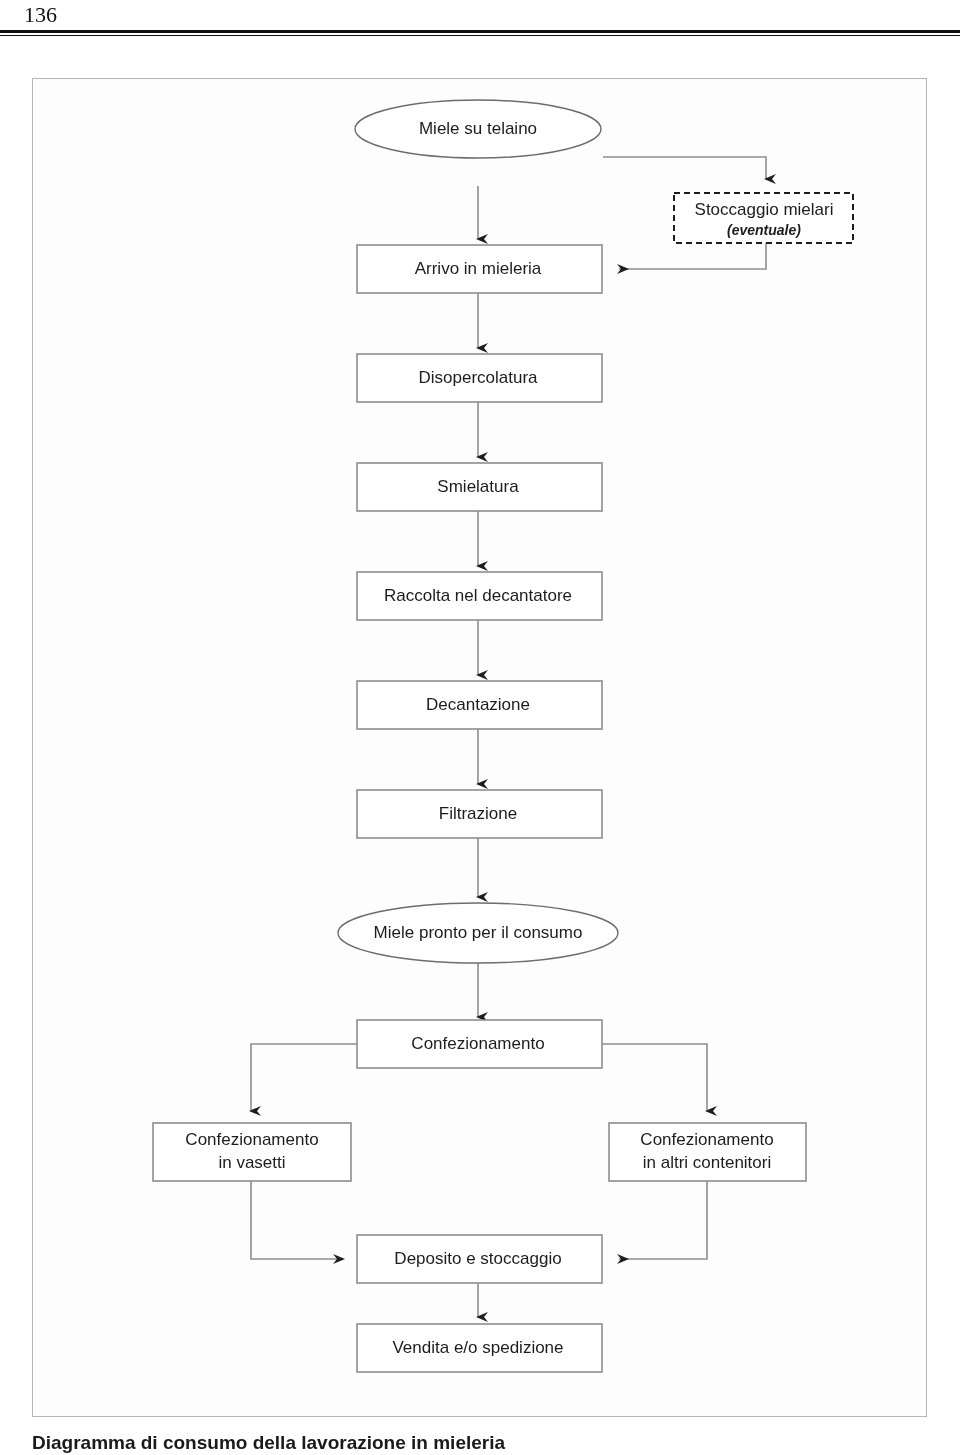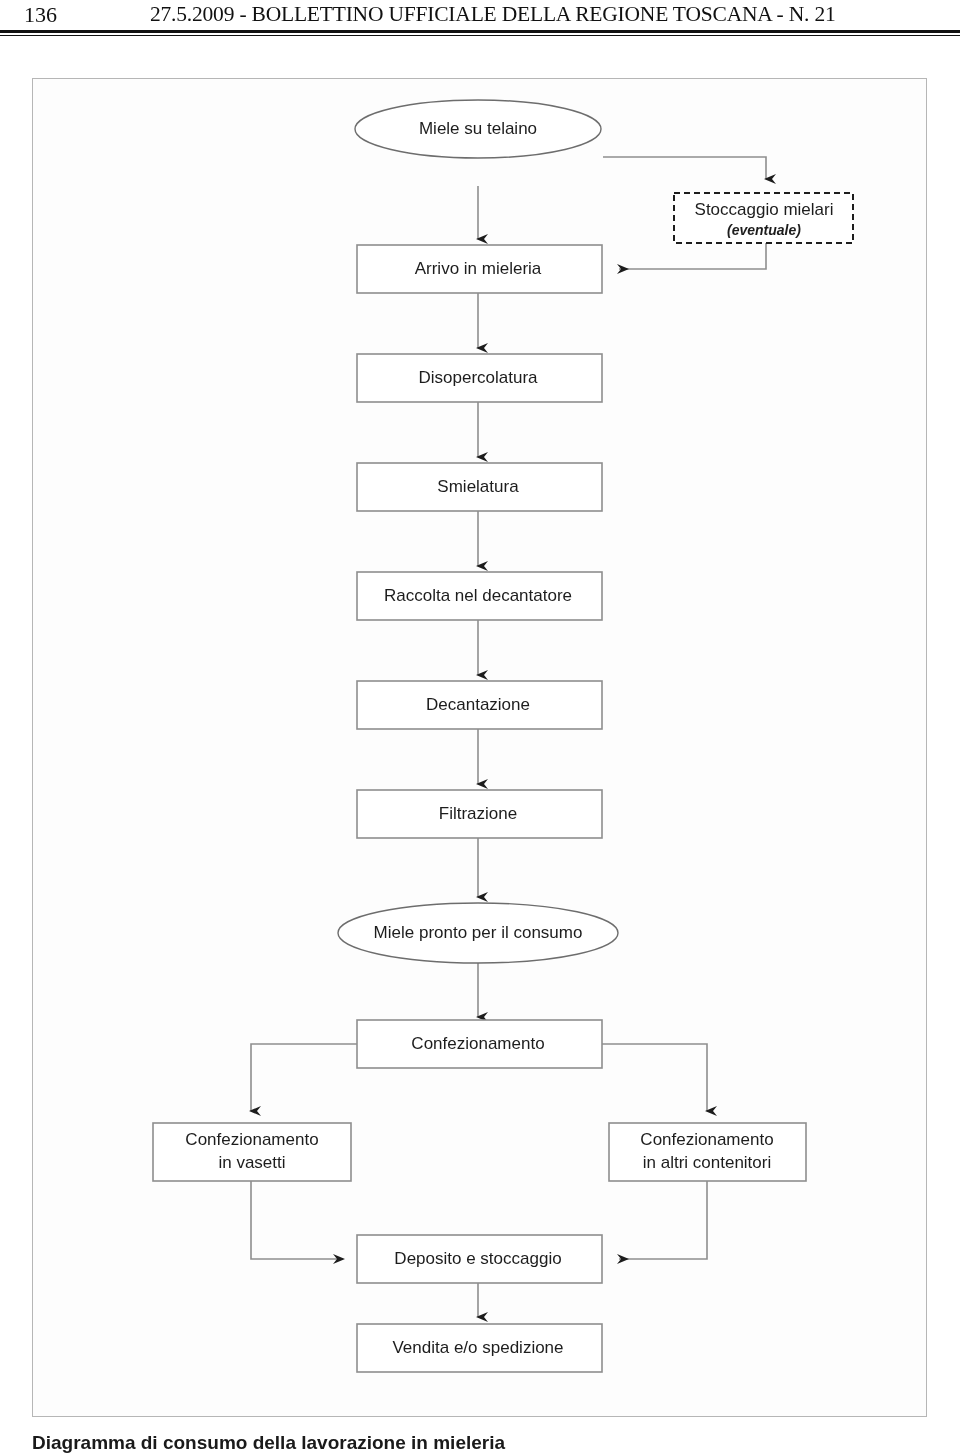--- a/index.html
+++ b/index.html
@@ -132,21 +132,20 @@
   }
   .arrow-head {
     fill: #1d1d1d;
   }
 </style>
 </head>
 <body>
 
 <div id="page-header">
   <div id="header-folio">136</div>
-  <div id="header-title">27.5.2009 - BOLLETTINO UFFICIALE DELLA REGIONE TOSCANA - N. 21</div>
   <div id="header-rule-thick"></div>
   <div id="header-rule-thin"></div>
 </div>
 
 <div id="figure-panel">
   <svg id="flow-svg" width="893" height="1337" viewBox="0 0 893 1337">
 
     <defs>
       <marker id="ah-down" markerWidth="14" markerHeight="14" refX="5" refY="10" orient="auto" markerUnits="userSpaceOnUse">
         <path class="arrow-head" d="M0,0 L5,12 L10,0 L5,4 Z"></path>

